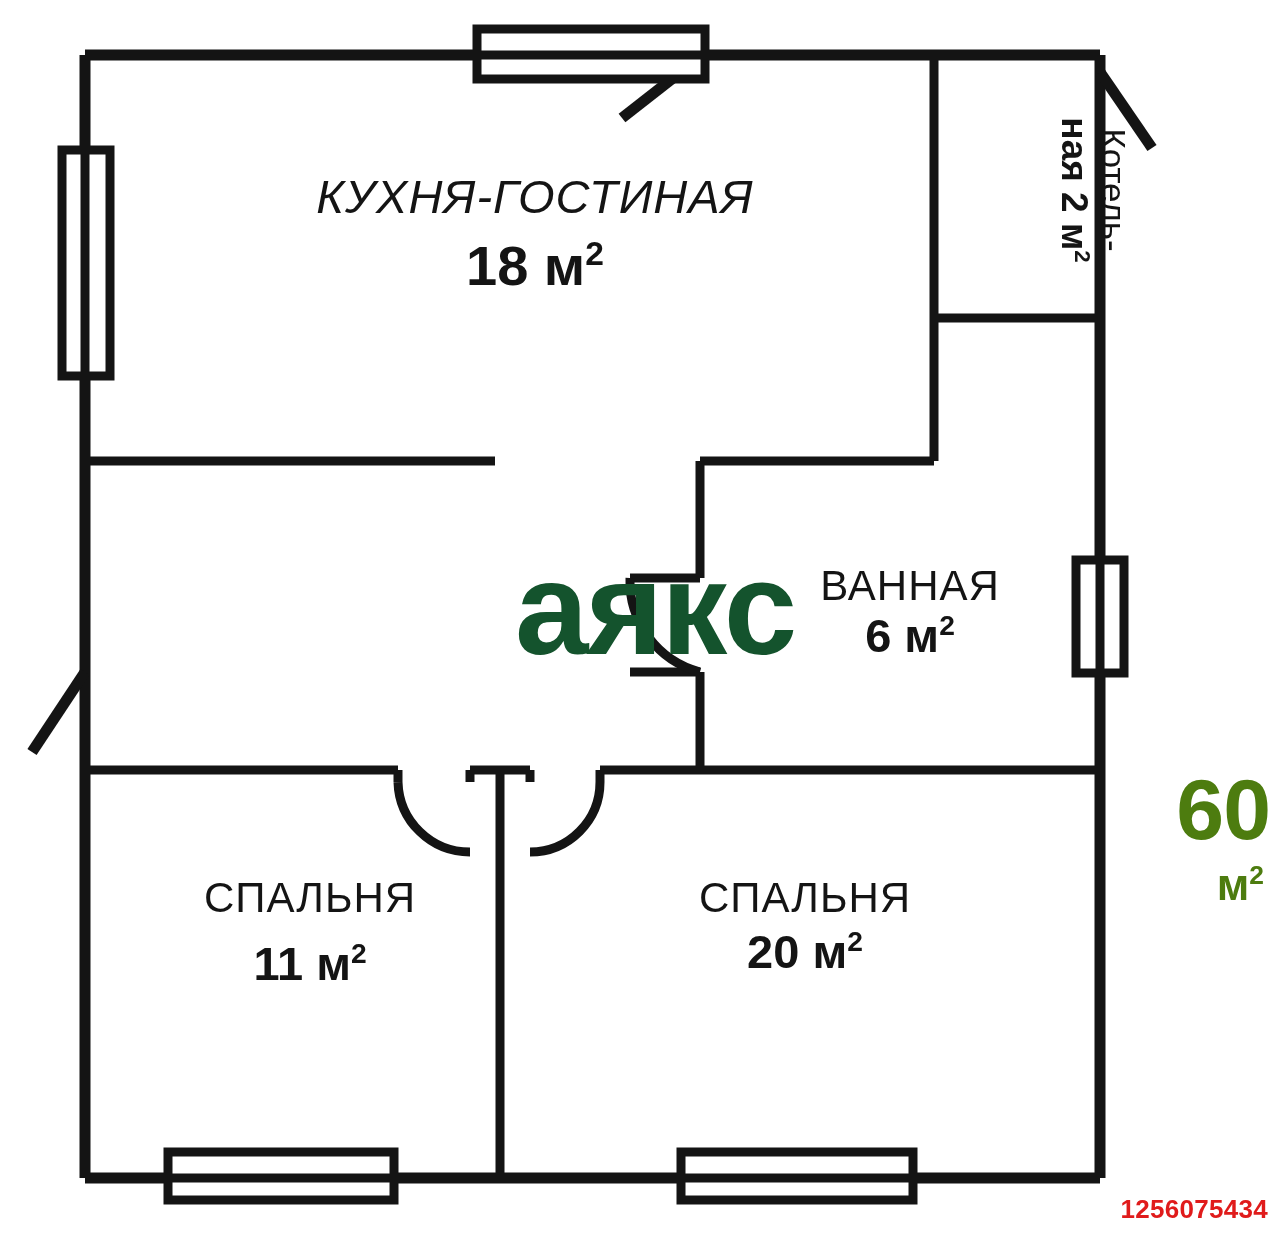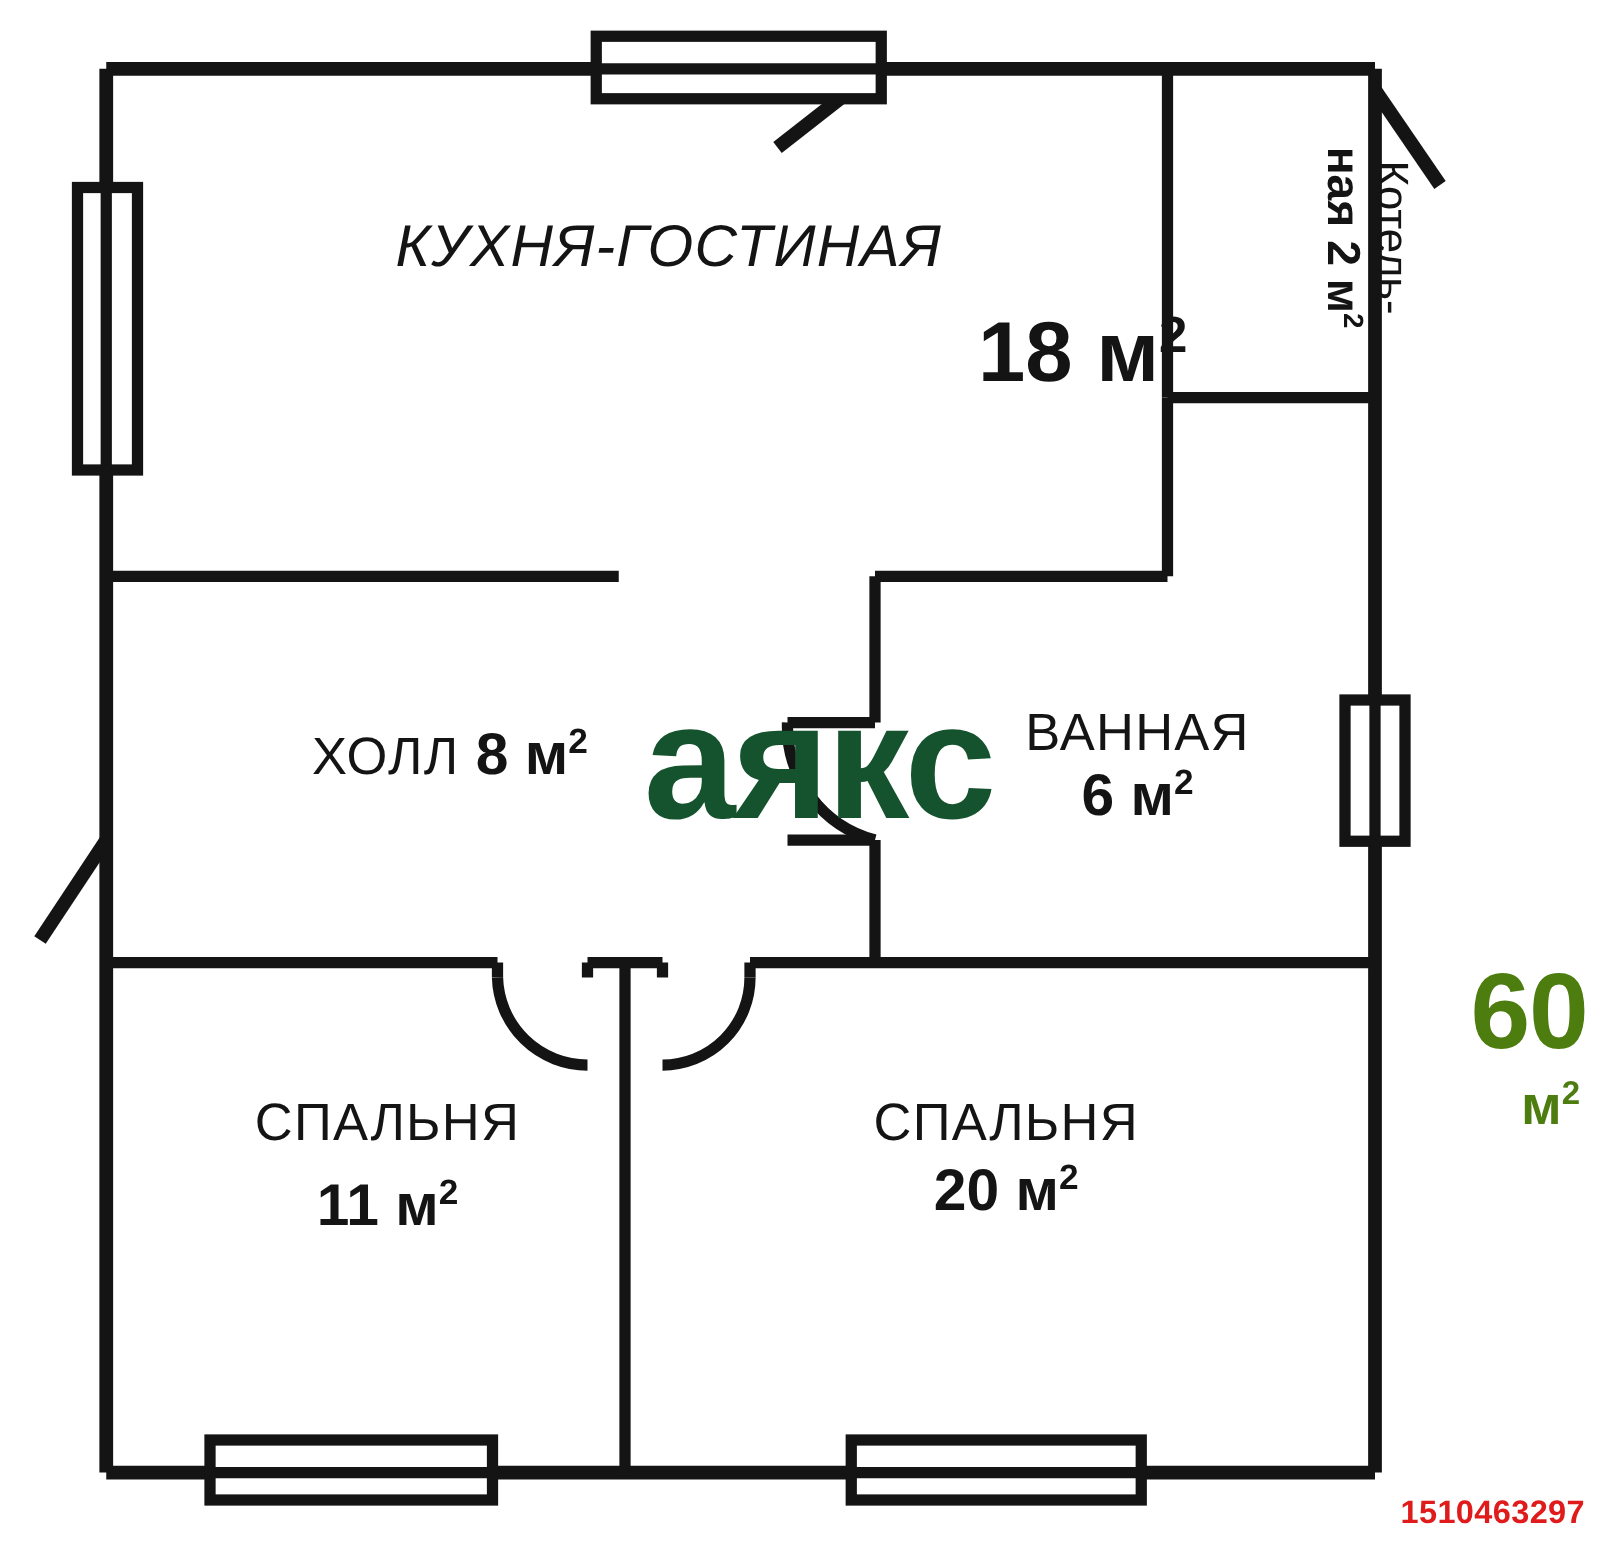--- a/index.html
+++ b/index.html
@@ -45,21 +45,21 @@
     font-weight: 700;
   }
   .rl-inline {
     display: inline;
   }
   
   #label-kitchen {
     left: 120px; top: 172px; width: 830px;
   }
   #label-kitchen .rl-name { font-size: 47px; letter-spacing: 1px; font-style: italic; }
-  #label-kitchen .rl-area { font-size: 68px; margin-top: 24px; text-align: right; }
+  #label-kitchen .rl-area { font-size: 56px; margin-top: 14px; }
 
   
   #label-boiler {
     left: 872px;
     top: 60px;
     width: 260px;
     height: 260px;
     transform: rotate(90deg);
     transform-origin: center center;
     text-align: center;
@@ -242,23 +242,20 @@
   <div class="room-label" id="label-kitchen">
     <span class="rl-name">КУХНЯ-ГОСТИНАЯ</span>
     <span class="rl-area"><span>18</span> <span>м</span><sup class="sq">2</sup></span>
   </div>
 
   <div class="room-label" id="label-boiler">
     <span class="rl-name">Котель-</span>
     <span class="rl-area"><span>ная</span> <span>2</span> <span>м</span><sup class="sq">2</sup></span>
   </div>
 
-  <div class="room-label" id="label-hall">
-    <span class="rl-name rl-inline">ХОЛЛ</span><span class="rl-area rl-inline">&nbsp;<span>8</span> <span>м</span><sup class="sq">2</sup></span>
-  </div>
 
   <div class="room-label" id="label-bath">
     <span class="rl-name">ВАННАЯ</span>
     <span class="rl-area"><span>6</span> <span>м</span><sup class="sq">2</sup></span>
   </div>
 
   <div class="room-label" id="label-bed1">
     <span class="rl-name">СПАЛЬНЯ</span>
     <span class="rl-area"><span>11</span> <span>м</span><sup class="sq">2</sup></span>
   </div>
@@ -266,15 +263,15 @@
   <div class="room-label" id="label-bed2">
     <span class="rl-name">СПАЛЬНЯ</span>
     <span class="rl-area"><span>20</span> <span>м</span><sup class="sq">2</sup></span>
   </div>
 
   <div id="label-total">
     <span class="total-value">60</span>
     <span class="total-unit">м<sup class="sq">2</sup></span>
   </div>
 
-  <div id="listing-id" style="color: rgb(224, 27, 27);">1510463297</div>
+  <div id="listing-id" style="color: rgb(224, 27, 27);">1256075434</div>
 
 </div>
 
 </body></html>

